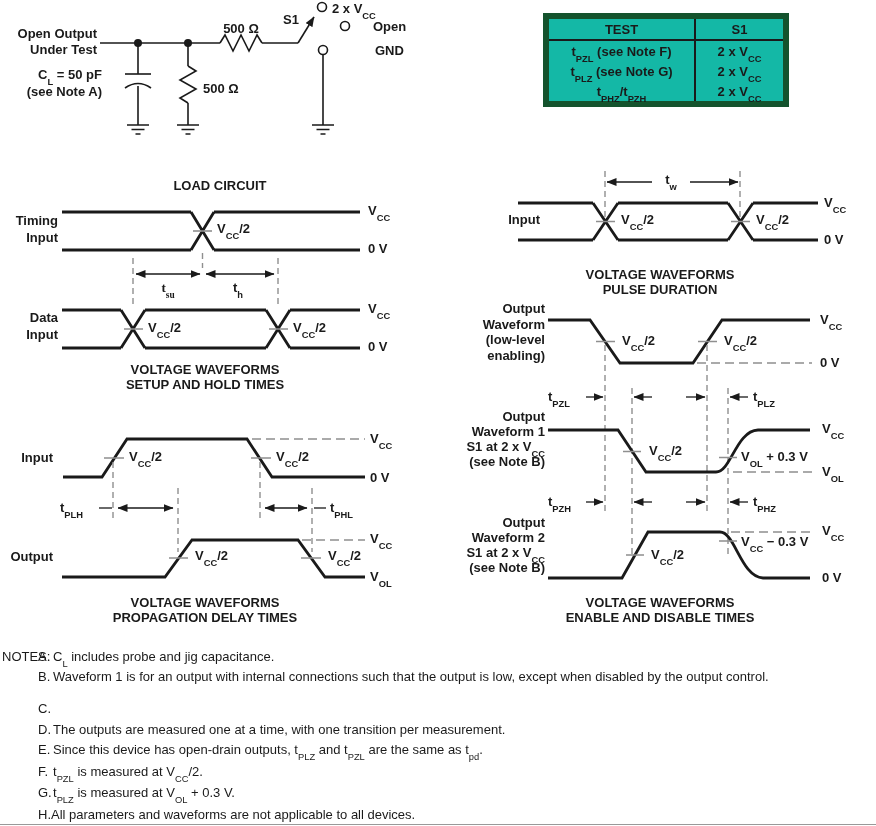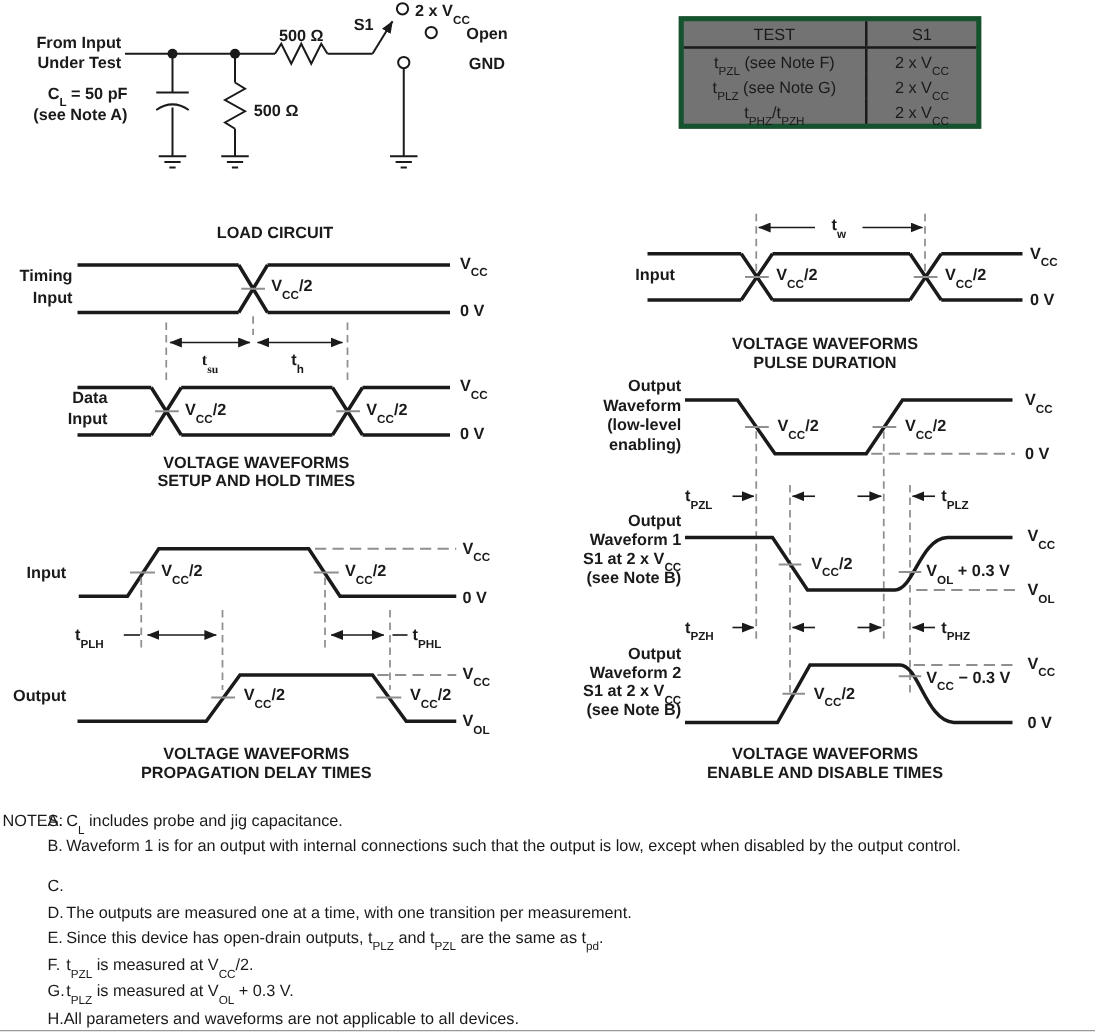--- a/index.html
+++ b/index.html
@@ -9,22 +9,22 @@
   .wf{stroke:#1a1a1a;stroke-width:2.8;fill:none;stroke-linejoin:miter;stroke-linecap:butt;}
   .wire{stroke:#1a1a1a;stroke-width:1.6;fill:none;}
   .arr{stroke:#1a1a1a;stroke-width:1.3;fill:none;}
   .dash{stroke:#8f8f8f;stroke-width:1.4;fill:none;stroke-dasharray:6 4;}
   .hdash{stroke:#8f8f8f;stroke-width:1.5;fill:none;stroke-dasharray:9 5;}
   .tick{stroke:#8f8f8f;stroke-width:1.6;fill:none;}
   .lbl{position:absolute;font-weight:bold;font-size:13px;white-space:nowrap;}
   .rblock{position:absolute;font-weight:bold;font-size:13px;text-align:right;line-height:16px;white-space:nowrap;}
   .cblock{position:absolute;font-weight:bold;font-size:13px;text-align:center;line-height:15px;white-space:nowrap;}
   sub{font-size:72%;line-height:0;position:relative;top:0.22em;}
-  .ttable{position:absolute;left:543px;top:13px;width:234px;border:4px solid #14532d;
-          font-weight:normal;font-size:13px;text-align:center;background:#737373;}
+  .ttable{position:absolute;left:543px;top:13px;width:234px;border:6px solid #14532d;
+          font-weight:bold;font-size:13px;text-align:center;background:#14b8a6;}
   .trow{display:flex;align-items:center;}
   .thead{border-bottom:2px solid #1a1a1a;}
   .tc{padding:3px 0 2px 0;}
   .c1{width:145px;border-right:2px solid #1a1a1a;}
   .c2{flex:1;}
   .note{position:absolute;left:0;width:876px;height:16px;font-size:13px;}
   .nheading{position:absolute;left:2px;white-space:nowrap;}
   .nletter{position:absolute;left:38px;white-space:nowrap;}
   .ntext{position:absolute;left:53px;white-space:nowrap;}
 </style>
@@ -136,21 +136,21 @@
       <path class="arr" d="M686,502 H705" marker-end="url(#mr)"></path>
       <path class="arr" d="M730,502 H748" marker-start="url(#ml)"></path>
 
       <path class="wf" d="M548,578 H622 L648,532 H720 C735,532 741,577 763,578 H810"></path>
       <path class="hdash" d="M731,532 H812"></path>
       <path class="tick" d="M626,555 H644 M719,541 H737"></path>
     </g>
   </svg>
 
   <div class="rblock" style="left:5px;top:26px;width:92px;">
-    <div>From Input</div>
+    <div>Open Output</div>
     <div>Under Test</div>
   </div>
   <div class="rblock" style="left:10px;top:66px;width:92px;line-height:17px;">
     <div>C<sub>L</sub> = 50 pF</div>
     <div>(see Note A)</div>
   </div>
   <div class="cblock" style="left:211px;top:21px;width:60px;">500 Ω</div>
   <div class="lbl" style="left:203px;top:81px;">500 Ω</div>
   <div class="lbl" style="left:283px;top:12px;">S1</div>
   <div class="lbl" style="left:332px;top:1px;">2 x V<sub>CC</sub></div>
@@ -179,21 +179,21 @@
 
   <div class="rblock" style="left:0px;top:212px;width:58px;line-height:17px;">
     <div>Timing</div>
     <div>Input</div>
   </div>
   <div class="lbl" style="left:217px;top:221px;">V<sub>CC</sub>/2</div>
   <div class="lbl" style="left:368px;top:203px;">V<sub>CC</sub></div>
   <div class="lbl" style="left:368px;top:241px;">0 V</div>
   <div class="cblock" style="left:146px;top:280px;width:44px;font-family:Liberation Serif, serif;">t<sub>su</sub></div>
   <div class="cblock" style="left:216px;top:280px;width:44px;">t<sub>h</sub></div>
-  <div class="rblock" style="left:0px;top:309px;width:58px;line-height:17px;padding-left:28px;">
+  <div class="rblock" style="left:0px;top:309px;width:58px;line-height:17px;">
     <div>Data</div>
     <div>Input</div>
   </div>
   <div class="lbl" style="left:148px;top:320px;">V<sub>CC</sub>/2</div>
   <div class="lbl" style="left:293px;top:320px;">V<sub>CC</sub>/2</div>
   <div class="lbl" style="left:368px;top:301px;">V<sub>CC</sub></div>
   <div class="lbl" style="left:368px;top:339px;">0 V</div>
   <div class="cblock" style="left:80px;top:362px;width:250px;">
     <div>VOLTAGE WAVEFORMS</div>
     <div>SETUP AND HOLD TIMES</div>

